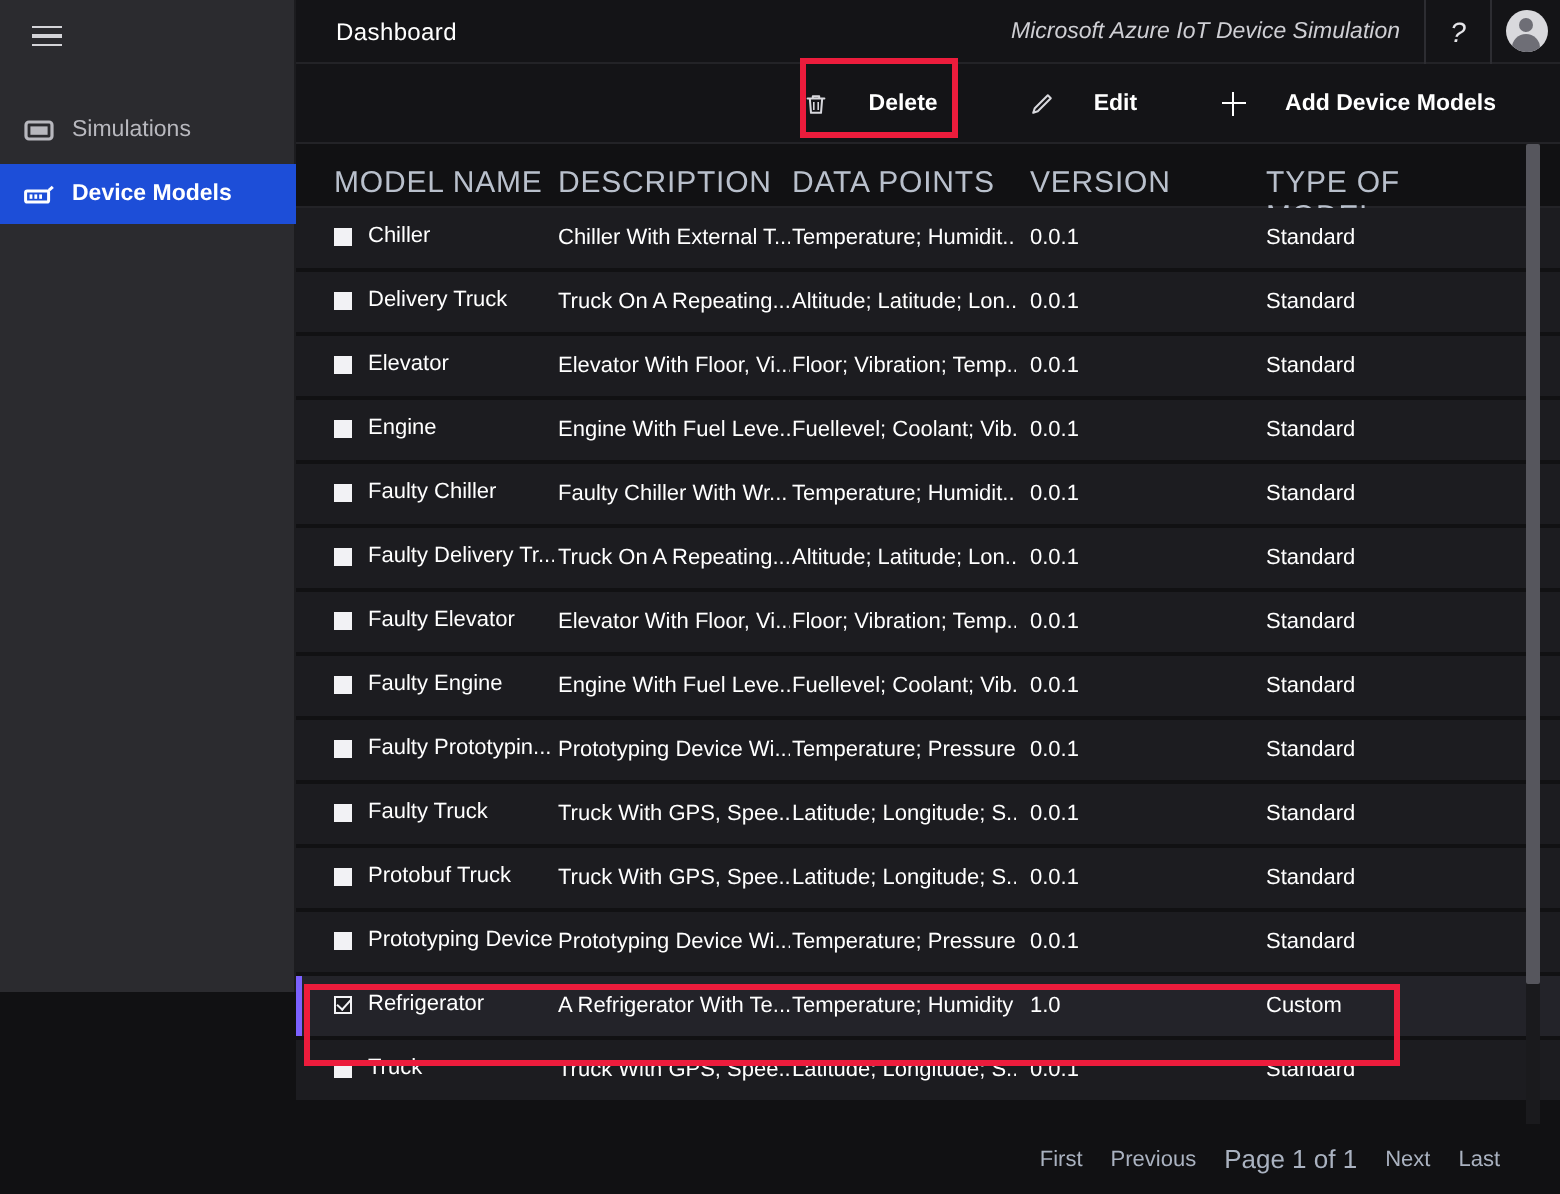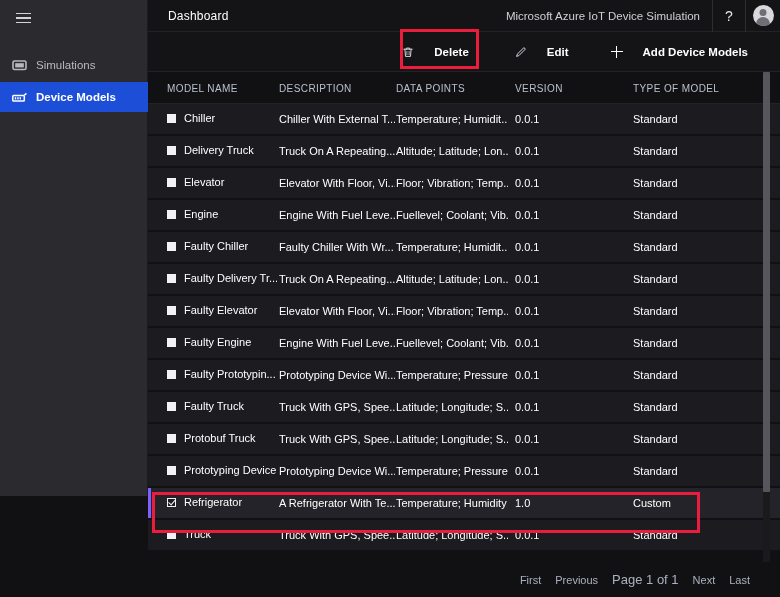--- a/index.html
+++ b/index.html
@@ -48,21 +48,21 @@
     width: 632px; height: 32px;
     background: #141417;
     border-bottom: 1px solid #232327;
     display: flex; align-items: center;
   }
   #page-title {
     color: #ffffff; font-size: 12px; font-weight: normal;
     margin-left: 20px; letter-spacing: .2px;
   }
   #header-right {
-    margin-left: auto; display: flex; align-items: center; height: 32px;
+    margin-left: auto; display: flex; align-items: center; height: 32px; font-style: italic;
   }
   #product-name {
     color: #cfcfd4; font-size: 11.5px; padding-right: 12px;
   }
   #help-button {
     width: 34px; height: 32px; display:flex; align-items:center; justify-content:center;
     color: #e6e6ea; font-size: 14px;
     border-left: 1px solid #2d2d32; border-right: 1px solid #2d2d32;
     cursor: pointer;
   }
@@ -115,21 +115,21 @@
     position: absolute; left: 148px; top: 72px;
     width: 632px; height: 490px;
     background: #111113;
   }
   #col-headers {
     position: relative; height: 32px; width: 100%;
     border-bottom: 1px solid #232327;
   }
   #col-headers .col {
     position: absolute; top: 11px;
-    color: #b9c0cc; font-size: 10px; letter-spacing: .4px;
+    color: #b9c0cc; font-size: 15px; letter-spacing: .4px;
   }
   #rows { position: relative; }
   .row {
     position: relative;
     height: 30px; margin-bottom: 2px;
     background: #1c1c20;
     display: block;
     cursor: pointer;
   }
   .row.selected { background: #232329; }

